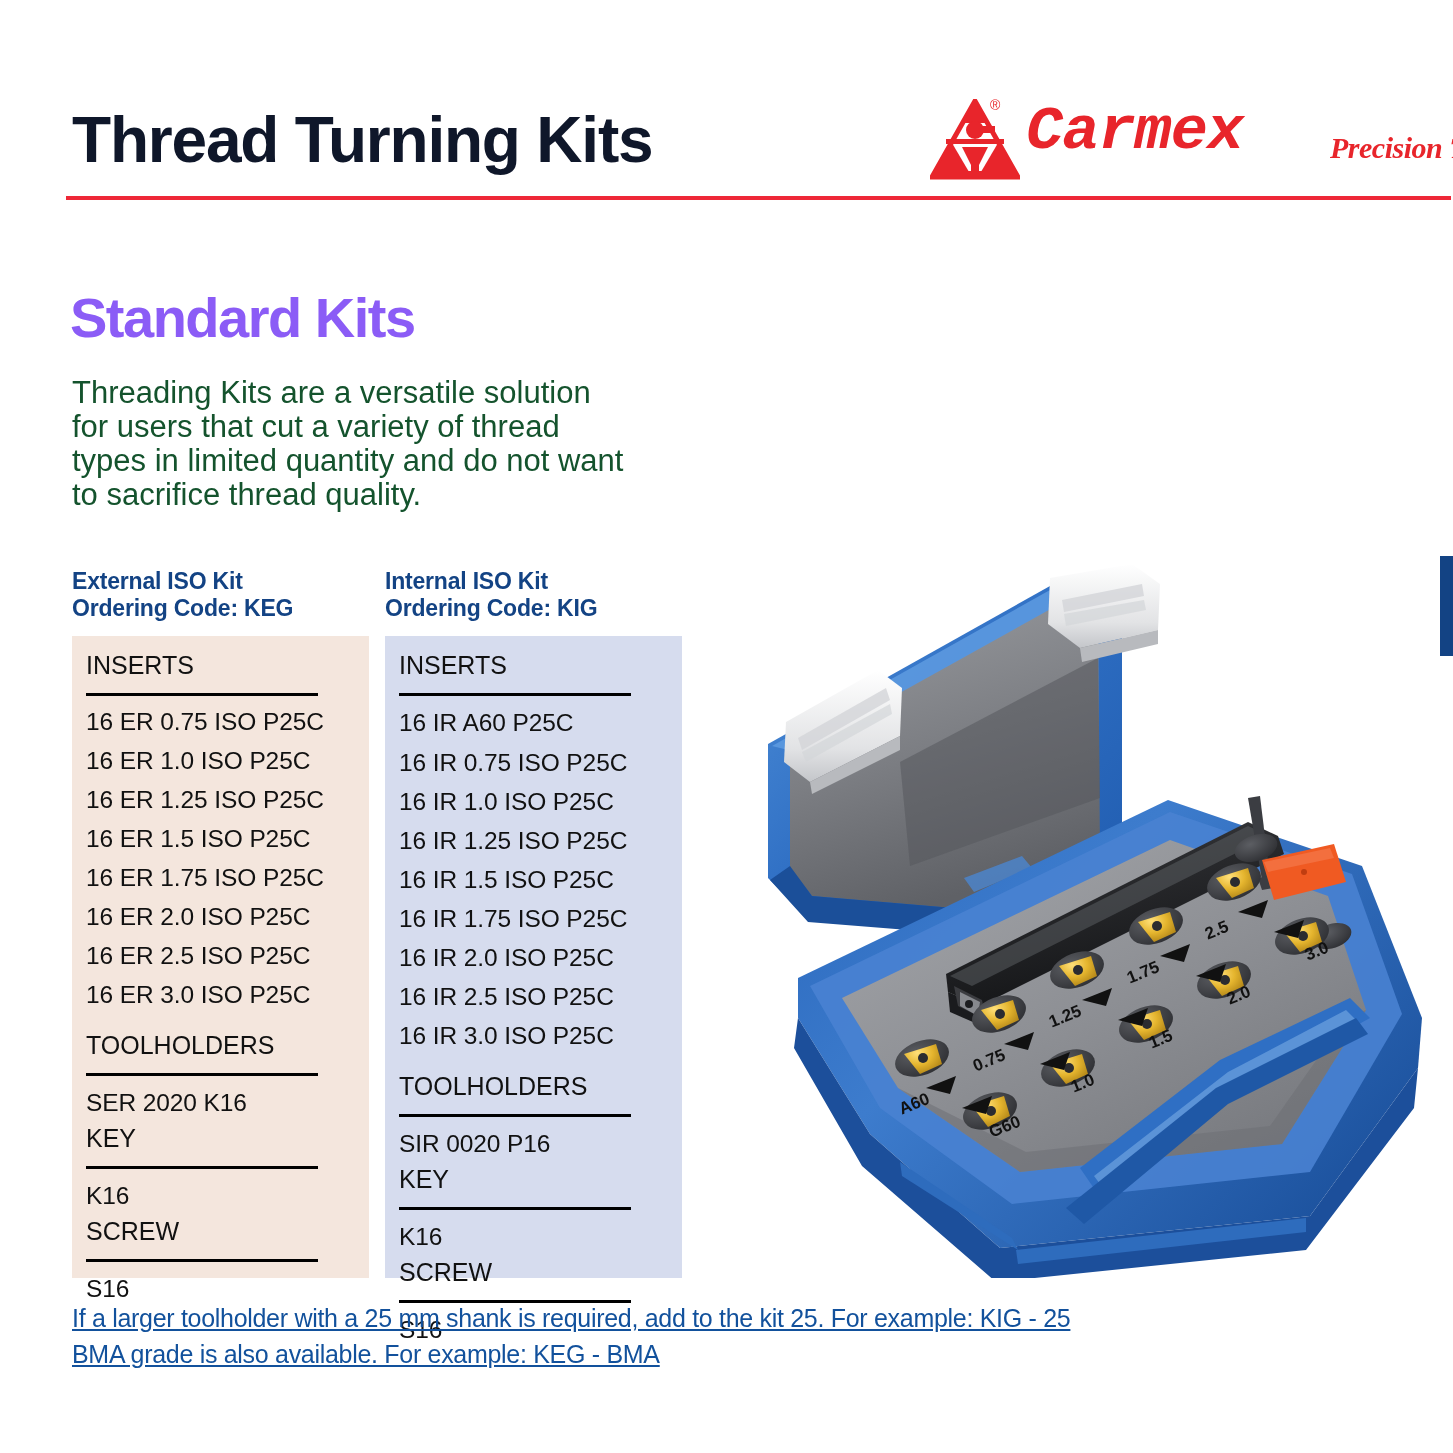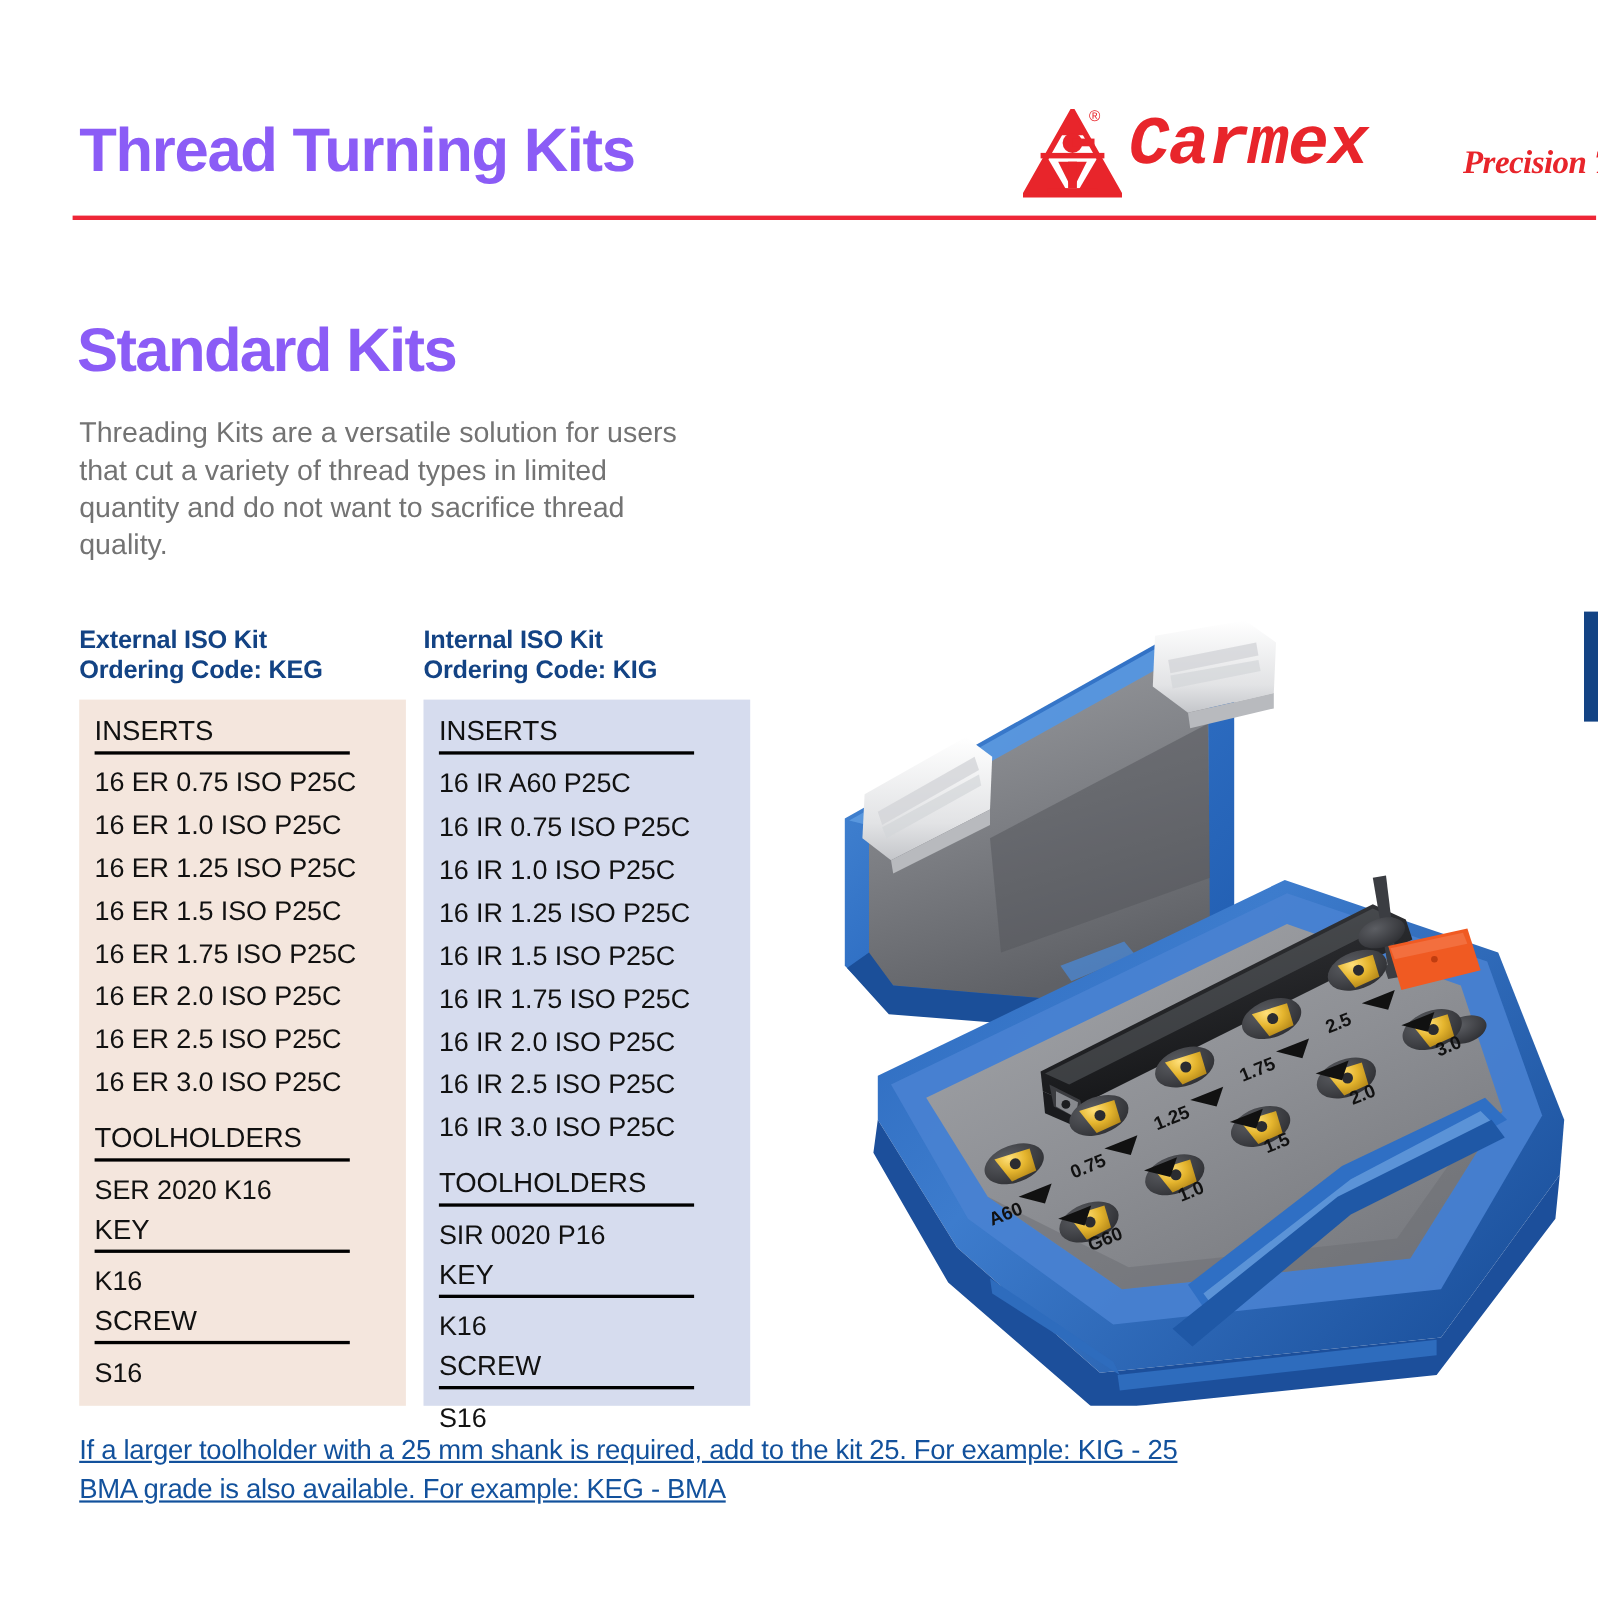--- a/index.html
+++ b/index.html
@@ -14,23 +14,23 @@
     overflow: hidden;
     font-family: "Liberation Sans", sans-serif;
     -webkit-font-smoothing: antialiased;
   }
 
   
   #page-title {
     position: absolute;
     left: 72px;
     top: 108px;
-    font-size: 56px;
+    font-size: 64px;
     font-weight: bold;
-    color: #8b5cf6;
+    color: #0f172a;
     letter-spacing: -1.2px;
     line-height: 1;
     white-space: nowrap;
   }
   #header-rule {
     position: absolute;
     left: 66px;
     top: 196px;
     width: 1385px;
     height: 4px;
@@ -95,22 +95,22 @@
     color: #8b5cf6;
     letter-spacing: -1.5px;
     line-height: 1;
     white-space: nowrap;
   }
   #intro-text {
     position: absolute;
     left: 72px;
     top: 376px;
     width: 560px;
-    font-size: 26px;
-    color: #737373;
+    font-size: 31px;
+    color: #14532d;
     line-height: 34px;
   }
 
   
   .kit-col { position: absolute; top: 568px; }
   #kit-external { left: 72px; }
   #kit-internal { left: 385px; }
 
   .kit-heading {
     font-size: 23px;
@@ -128,21 +128,21 @@
     padding: 14px 18px 0 14px;
     position: relative;
   }
   #panel-external { background: #f4e6dd; }
   #panel-internal { background: #d6dcee; }
 
   .sec-head {
     font-size: 25px;
     color: #111;
     line-height: 30px;
-    padding-bottom: 3px;
+    padding-bottom: 13px;
     margin-bottom: 0px;
     white-space: nowrap;
   }
   .rule {
     height: 3px;
     background: #000;
     width: 232px;
     margin-bottom: 6px;
   }
   .row {

